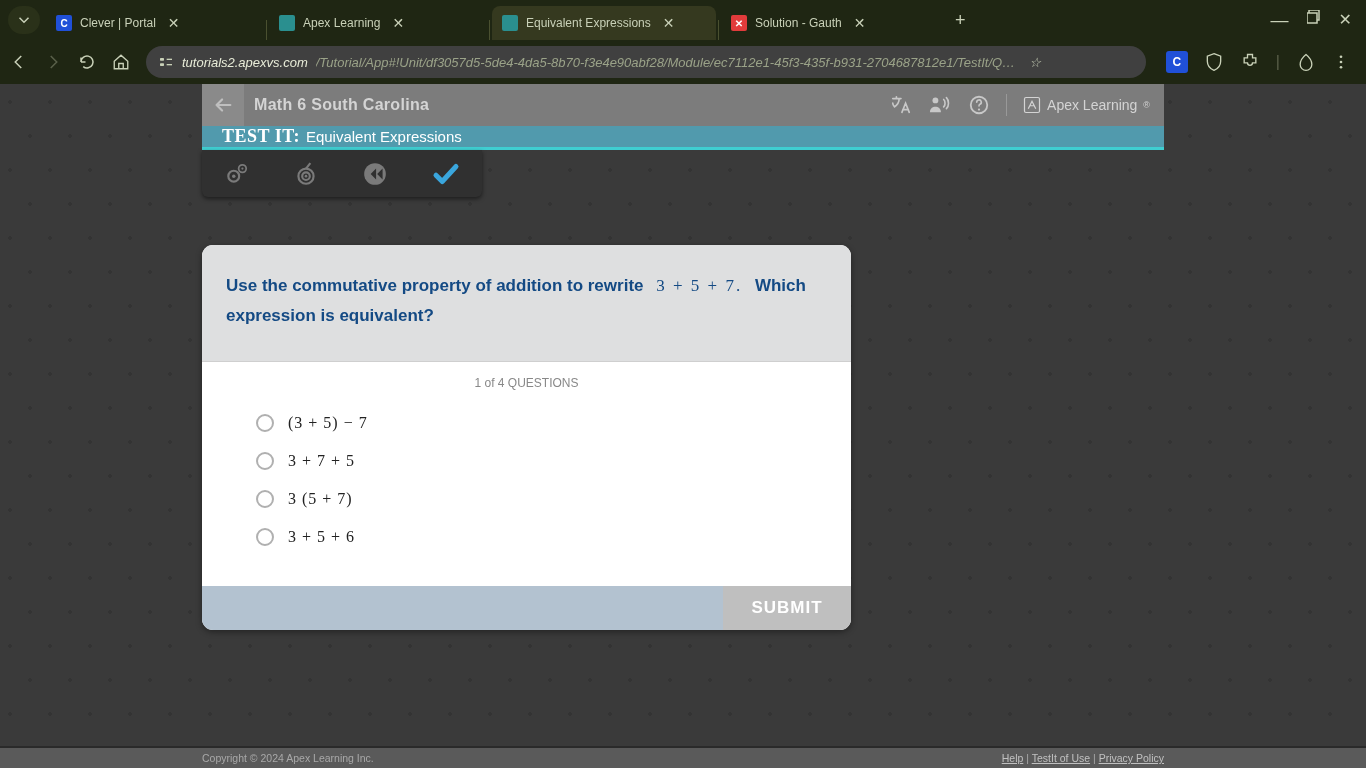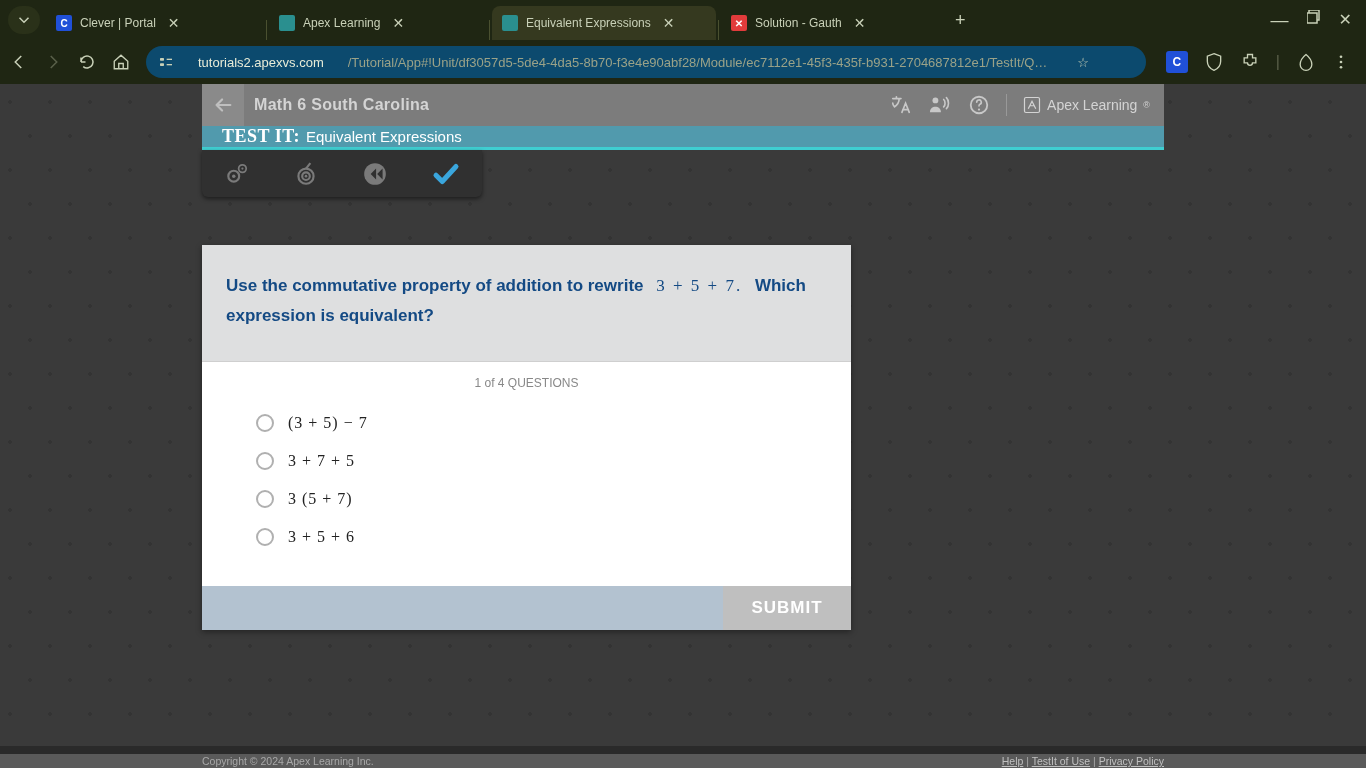--- a/index.html
+++ b/index.html
@@ -13,21 +13,21 @@
   .tab-title { white-space: nowrap; overflow: hidden; text-overflow: ellipsis; }
   .tab-close { color: #c9d1b8; font-size: 14px; margin-left: 4px; cursor: pointer; }
   .tab-sep { width: 1px; height: 20px; background: #4a5030; margin: 0 2px; }
   .favicon { width: 16px; height: 16px; border-radius: 2px; display: inline-flex; align-items: center; justify-content: center; font-size: 10px; font-weight: bold; }
   .new-tab { color: #c9d1b8; font-size: 18px; margin-left: 10px; cursor: pointer; }
   .window-controls { margin-left: auto; display: flex; gap: 18px; color: #c9d1b8; padding-right: 6px; }
 
   .toolbar-row { background: #1f2613; height: 44px; display: flex; align-items: center; padding: 0 10px; gap: 14px; }
   .nav-icon { color: #c9d1b8; cursor: pointer; width: 20px; text-align: center; }
   .nav-icon.dim { color: #5a604a; }
-  .urlbar { flex: 1; background: #0c4a6e; height: 32px; border-radius: 16px; display: flex; align-items: center; padding: 0 12px; gap: 24px; color: #c9d1b8; font-size: 13px; overflow: hidden; }
+  .urlbar { flex: 1; background: #404040; height: 32px; border-radius: 16px; display: flex; align-items: center; padding: 0 12px; gap: 8px; color: #c9d1b8; font-size: 13px; overflow: hidden; font-style: italic; }
   .url-domain { color: #e8ecd8; }
   .url-rest { color: #9aa288; white-space: nowrap; overflow: hidden; text-overflow: ellipsis; }
   .url-star { margin-left: 6px; color: #c9d1b8; }
   .right-icons { display: flex; gap: 16px; align-items: center; color: #c9d1b8; padding: 0 6px; }
   .blue-c { width: 22px; height: 22px; background: #2050d8; color: #fff; border-radius: 3px; display: flex; align-items: center; justify-content: center; font-size: 12px; font-weight: bold; }
   .icon-outline { width: 18px; height: 18px; }
 
   
   .page-area { position: relative; height: calc(768px - 84px - 22px); background-color: #3a3a3a;
     background-image:
@@ -49,36 +49,36 @@
 
   
   .test-bar-row { display: flex; flex-direction: column; }
   .test-bar { flex: 1; height: 44px; background: #519aad; color: #fff; display: flex; align-items: center; padding-left: 20px; font-size: 15px; border-bottom: 3px solid #3fced1; }
   .test-bar .label { font-family: Georgia, 'Times New Roman', serif; font-weight: bold; font-size: 18px; margin-right: 6px; letter-spacing: 0.5px; }
   .tool-strip { width: 280px; height: 47px; background: #303030; display: flex; align-items: center; justify-content: space-around; border-radius: 0 0 6px 6px; box-shadow: 0 2px 4px rgba(0,0,0,0.5); }
   .tool-strip .ts-icon { color: #7a7a7a; }
   .tool-strip .ts-icon.on { color: #3aa6dd; }
 
   
-  .card { margin-top: 48px; width: 649px; margin-left: 0; background: #fff; border-radius: 0; box-shadow: 0 2px 6px rgba(0,0,0,0.4); overflow: hidden; }
+  .card { margin-top: 48px; width: 649px; margin-left: 0; background: #fff; border-radius: 11px; box-shadow: 0 2px 6px rgba(0,0,0,0.4); overflow: hidden; }
   .prompt { background: #dedfe0; padding: 26px 24px 30px; border-bottom: 1px solid #cfcfcf; }
   .prompt-text { color: #144a84; font-size: 17px; font-weight: 700; line-height: 1.75; }
   .math-inline { font-family: 'Times New Roman', serif; font-weight: 400; letter-spacing: 2px; font-size: 17px; padding: 0 8px; }
 
   .qbody { padding: 14px 24px 30px; }
   .counter { text-align: center; color: #888; font-size: 12px; margin-bottom: 14px; }
   .opt { display: flex; align-items: center; gap: 14px; padding: 10px 8px 10px 30px; font-family: 'Times New Roman', serif; font-size: 16px; color: #222; letter-spacing: 1px; }
   .radio { width: 18px; height: 18px; border: 2px solid #b0b0b0; border-radius: 50%; flex-shrink: 0; }
 
   .card-footer { display: flex; height: 44px; }
   .footer-blank { flex: 1; background: #b3c2d0; }
   .submit-btn { width: 128px; background: #bfbfbf; color: #fff; font-size: 17px; font-weight: 600; letter-spacing: 1px; display: flex; align-items: center; justify-content: center; }
 
   
-  .bottom-bar { position: absolute; bottom: 0; left: 0; right: 0; height: 14px; background: #5a5a5a; color: #a8a8a8; font-size: 10.5px; display: flex; align-items: center; padding: 0 0; }
+  .bottom-bar { position: absolute; bottom: 0; left: 0; right: 0; height: 20px; background: #5a5a5a; color: #a8a8a8; font-size: 10.5px; display: flex; align-items: center; padding: 0 0; }
   .bottom-inner { width: 962px; margin: 0 auto; display: flex; }
   .copyright { }
   .links { margin-left: auto; }
   .links a { color: #c0c0c0; text-decoration: underline; }
 
   svg { display: block; }
 </style>
 </head>
 <body>
 

